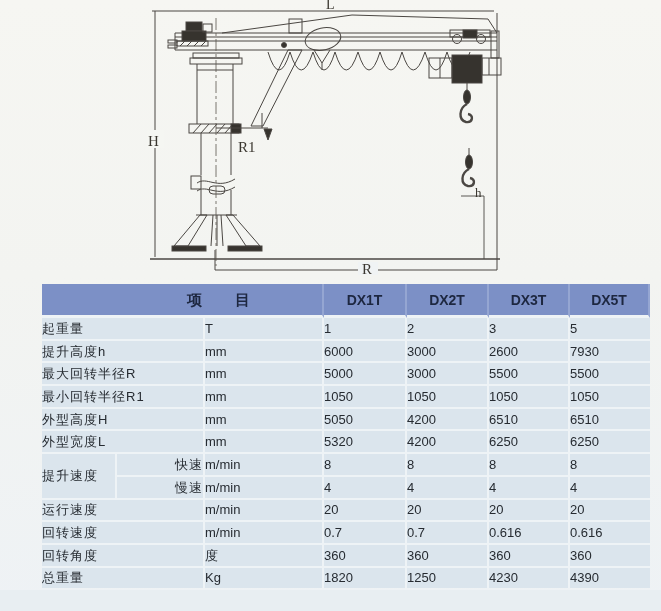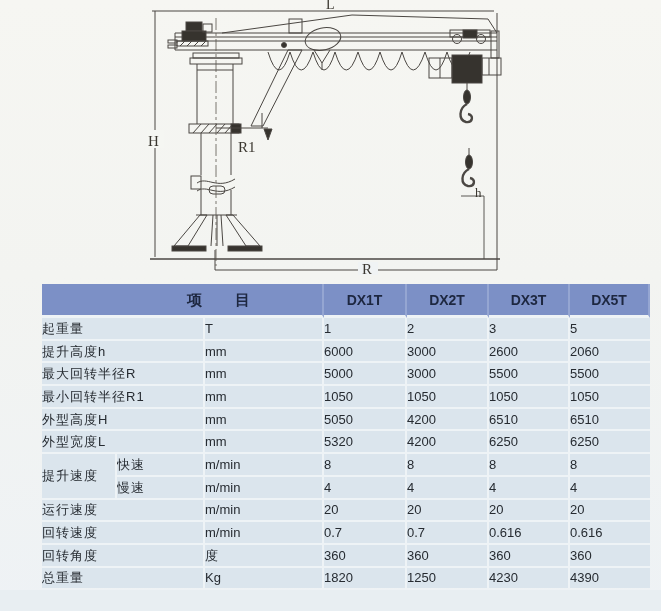--- a/index.html
+++ b/index.html
@@ -30,21 +30,21 @@
     color:var(--header-text,#1d2740);
     height:31px;border-bottom:3px solid var(--gap,#eef3f6);
     font-weight:bold;font-size:14px;text-align:center;
     border-right:2px solid #95a6d2;
   }
   #spec-table tr.head td.item-head{
     font-size:15px;letter-spacing:1px;padding-left:74px;font-weight:600;
   }
   #spec-table tr:last-child td{border-bottom:none;}
   td.name{text-align:left;padding-left:21px;letter-spacing:1px;}
-  td.sub{text-align:left;letter-spacing:1px;}
+  td.sub{text-align:right;letter-spacing:1px;}
   td.unit{text-align:left;padding-left:8px;}
   td.val{text-align:left;padding-left:20px;font-size:13.5px;}
   #bottom-band{
     position:absolute;left:0;top:590px;width:661px;height:21px;
     background:var(--band,#e8eef2);
   }
 </style>
 </head>
 <body style="--header-bg: #7c90c6; --header-text: #1d2740; --row-bg: #dbe5ed; --gap: #eef3f6; --body-text: #262b31; --page-top: #f6f6f2; --page-bot: #eef2f5; --band: #e8eef2;">
 
@@ -186,21 +186,21 @@
         <td class="val">2</td>
         <td class="val">3</td>
         <td class="val">5</td>
       </tr>
       <tr>
         <td class="name" colspan="2">提升高度h</td>
         <td class="unit">mm</td>
         <td class="val">6000</td>
         <td class="val">3000</td>
         <td class="val">2600</td>
-        <td class="val">2060</td>
+        <td class="val">7930</td>
       </tr>
       <tr>
         <td class="name" colspan="2">最大回转半径R</td>
         <td class="unit">mm</td>
         <td class="val">5000</td>
         <td class="val">3000</td>
         <td class="val">5500</td>
         <td class="val">5500</td>
       </tr>
       <tr>

